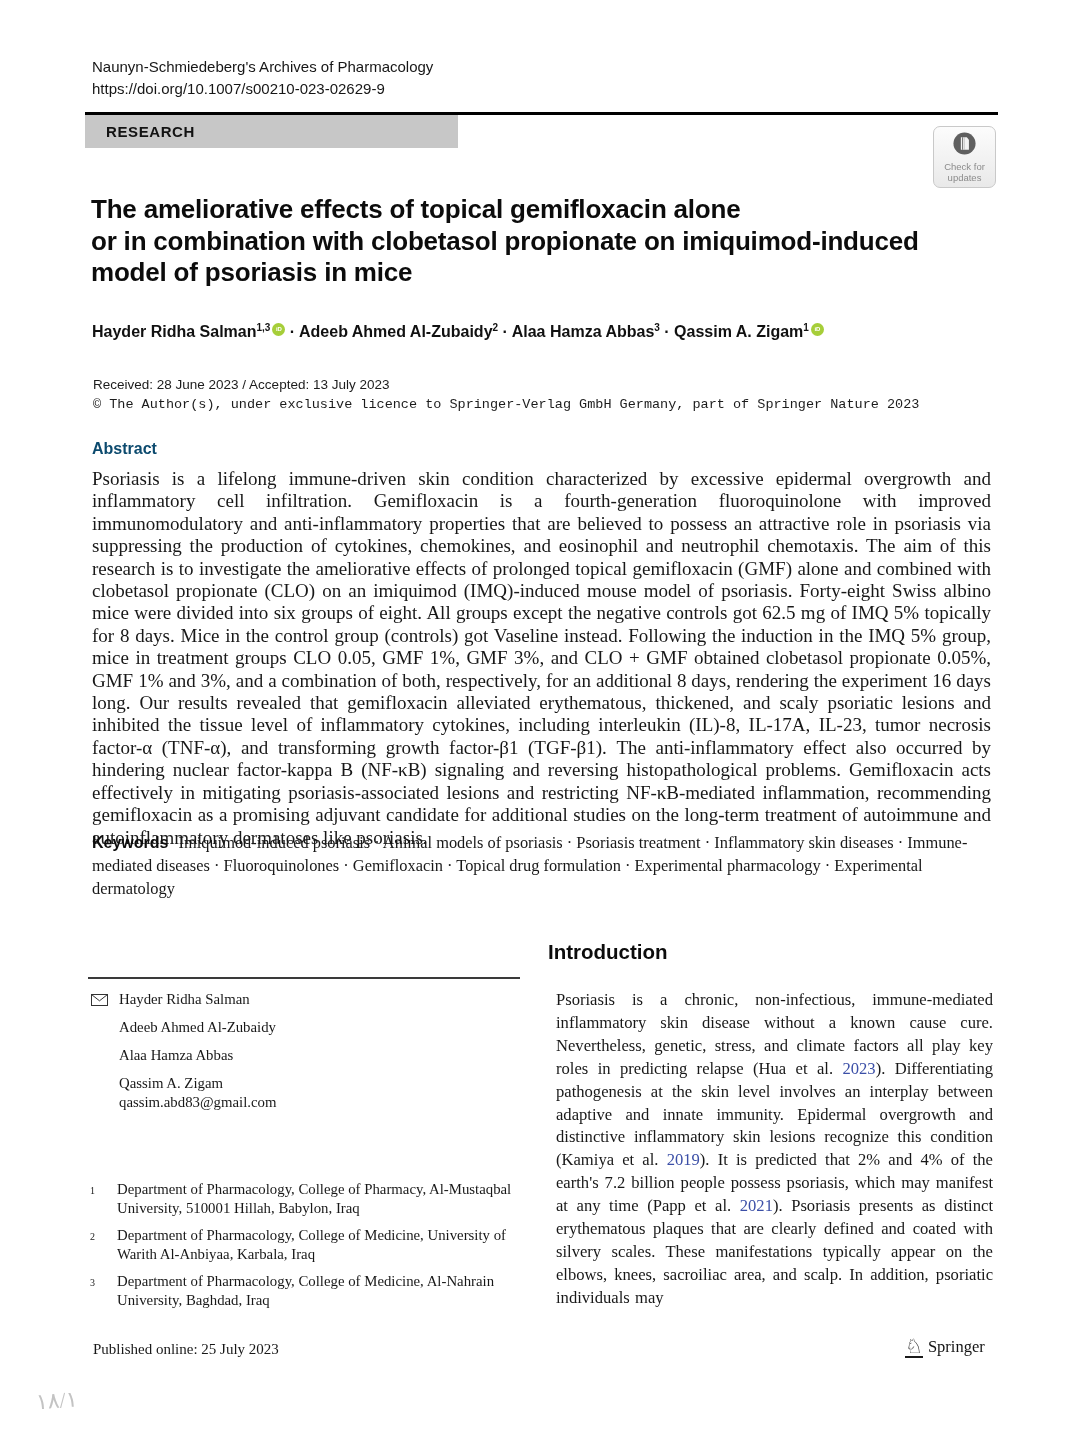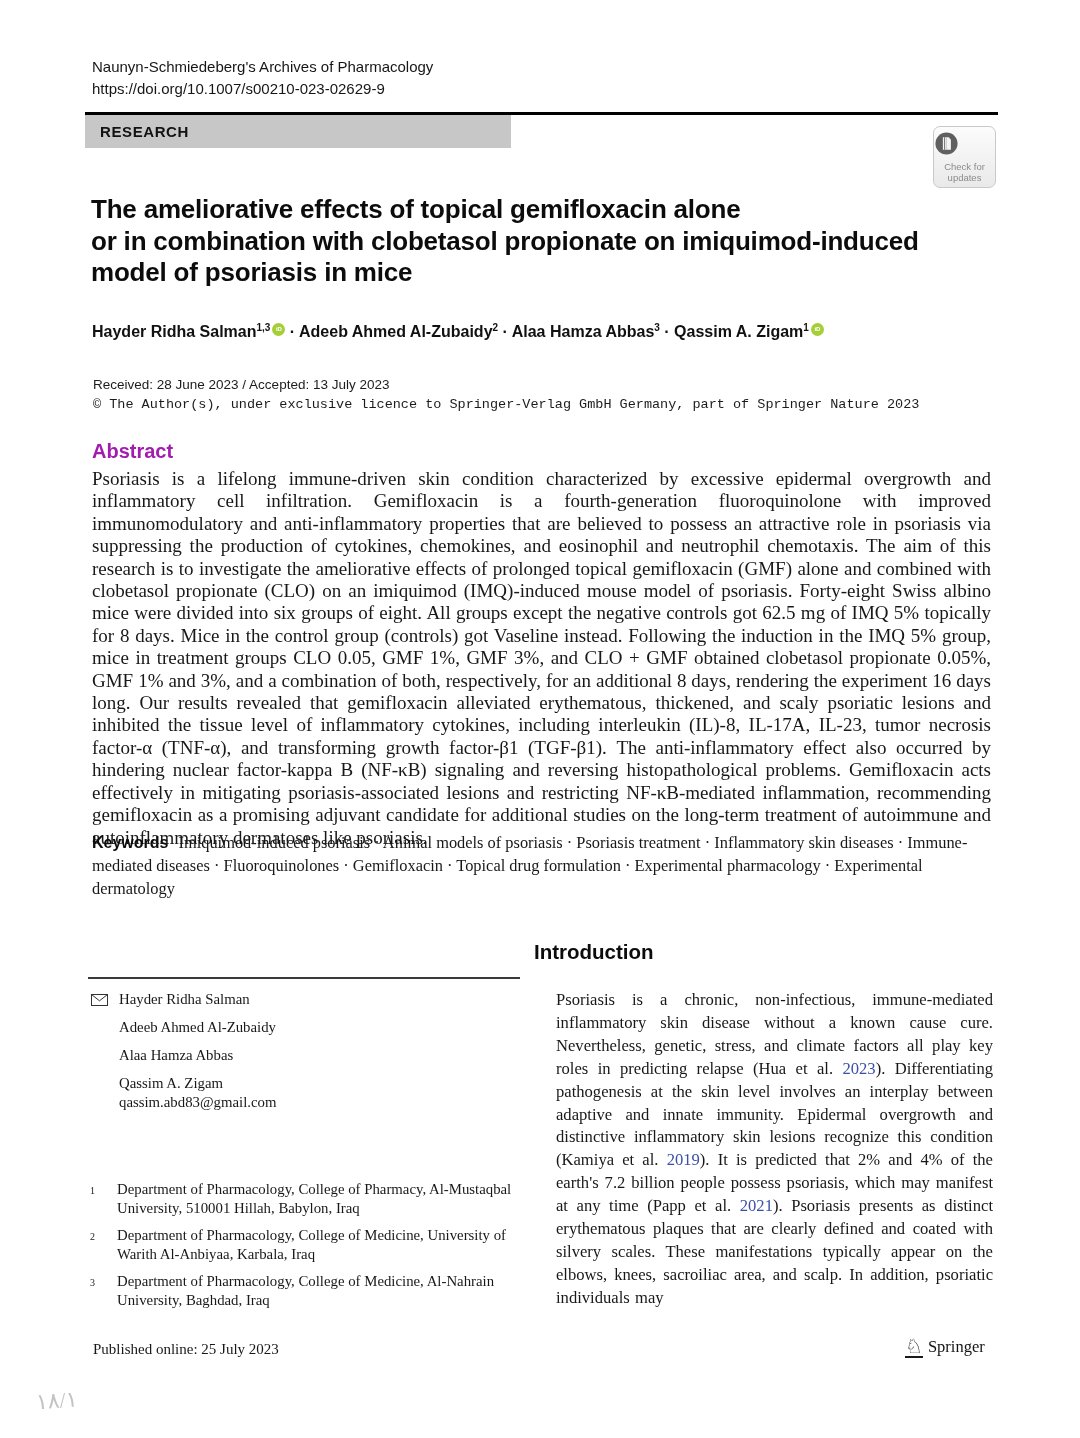--- a/index.html
+++ b/index.html
@@ -4,29 +4,29 @@
 <style>
   * { margin:0; padding:0; box-sizing:border-box; }
   html,body { width:1080px; height:1438px; background:#ffffff; }
   body { position:relative; font-family:"Liberation Serif", serif; color:#1a1a1a; overflow:hidden; }
 
   .journal-header { position:absolute; left:92px; top:58px; }
   .journal-name { font-family:"Liberation Sans", sans-serif; font-size:15px; color:#161616; }
   .journal-doi  { font-family:"Liberation Sans", sans-serif; font-size:15px; color:#161616; margin-top:5px; }
 
   .rule-top { position:absolute; left:85px; top:112px; width:913px; height:3px; background:#000; }
-  .research-banner { position:absolute; left:85px; top:115px; width:426px; height:33px;
-    background:#c7c7c7; display:flex; align-items:center; padding-left:15px; }
+  .research-banner { position:absolute; left:85px; top:115px; width:373px; height:33px;
+    background:#c7c7c7; display:flex; align-items:center; padding-left:21px; }
   .research-label { font-family:"Liberation Sans", sans-serif; font-weight:bold; font-size:15px;
     letter-spacing:0.6px; color:#121212; }
 
   .check-badge { position:absolute; left:933px; top:126px; width:63px; height:62px;
     border:1px solid #c9c9c9; border-radius:7px;
     background:linear-gradient(#fcfcfc,#e9e9e9);
-    display:flex; flex-direction:column; justify-content:center; gap:2px; cursor:pointer; }
+    display:flex; flex-direction:column; align-items:center; justify-content:center; gap:2px; cursor:pointer; }
   .check-badge-text { font-family:"Liberation Sans", sans-serif; font-size:9.5px; color:#8b8b8b;
     line-height:1.1; text-align:center; }
 
   .article-title { position:absolute; left:91px; top:194px; width:910px;
     font-family:"Liberation Sans", sans-serif; font-weight:bold; font-size:26px;
     line-height:1.22; letter-spacing:-0.2px; color:#0c0c0c; white-space:pre-line; }
 
   .author-line { position:absolute; left:92px; top:322px; width:910px;
     font-family:"Liberation Sans", sans-serif; font-weight:bold; font-size:16px; color:#111; }
   .author-line sup { font-size:10px; vertical-align:super; }
@@ -34,21 +34,21 @@
     color:#fff; font-family:"Liberation Sans", sans-serif; font-weight:bold; font-size:6px;
     text-align:center; line-height:13px; vertical-align:super; margin-left:2px; cursor:pointer; }
   .sep { font-weight:bold; }
 
   .dates-line { position:absolute; left:93px; top:377px; font-family:"Liberation Sans", sans-serif;
     font-size:13.5px; color:#1c1c1c; }
   .copyright-line { position:absolute; left:93px; top:397px; font-family:Liberation Mono, monospace;
     font-size:13.5px; color:#1c1c1c; }
 
   .abstract-heading { position:absolute; left:92px; top:440px;
-    font-family:"Liberation Sans", sans-serif; font-weight:bold; font-size:20px; color:#a21caf; }
+    font-family:"Liberation Sans", sans-serif; font-weight:bold; font-size:16px; color:#0c4a6e; }
   .abstract-body { position:absolute; left:92px; top:468px; width:899px;
     font-size:19px; line-height:22.4px; text-align:justify; color:#181818; }
 
   .keywords-block { position:absolute; left:92px; top:831px; width:899px;
     font-size:16.4px; line-height:23px; color:#181818; }
   .keywords-heading { font-family:"Liberation Sans", sans-serif; font-weight:bold; font-size:16px;
     margin-right:10px; color:#0d0d0d; }
 
   .corr-rule { position:absolute; left:88px; top:977px; width:432px; height:2px; background:#3a3a3a; }
   .correspondence-block { position:absolute; left:92px; top:990px; width:430px;
@@ -56,21 +56,21 @@
   .corr-entry { position:relative; padding-left:27px; margin-bottom:9px; }
   .envelope { position:absolute; left:-1px; top:2px; }
   .corr-email { cursor:pointer; }
 
   .affiliations-block { position:absolute; left:90px; top:1180px; width:434px;
     font-size:14.8px; line-height:19px; color:#181818; }
   .affil { display:flex; margin-bottom:8px; }
   .affil-num { font-size:10px; width:14px; flex:0 0 14px; margin-right:13px; padding-top:1px; }
   .affil-text { flex:1; }
 
-  .intro-heading { position:absolute; left:534px; top:940px;
+  .intro-heading { position:absolute; left:548px; top:940px;
     font-family:"Liberation Sans", sans-serif; font-weight:bold; font-size:20.5px; color:#0c0c0c; }
   .intro-paragraph { position:absolute; left:556px; top:989px; width:437px;
     font-size:16.6px; line-height:22.9px; text-align:justify; color:#181818;
     word-spacing:1.2px; }
   .cite { cursor:pointer; }
 
   .footer-published { position:absolute; left:93px; top:1341px; font-size:15px; color:#181818; }
   .footer-publisher { position:absolute; left:905px; top:1336px; display:flex; align-items:center; gap:5px; }
   .knight-icon { font-size:20px; line-height:1; border-bottom:2px solid #1a1a1a; padding-bottom:0px; color:#1a1a1a; }
   .publisher-name { font-size:16.5px; color:#141414; }

